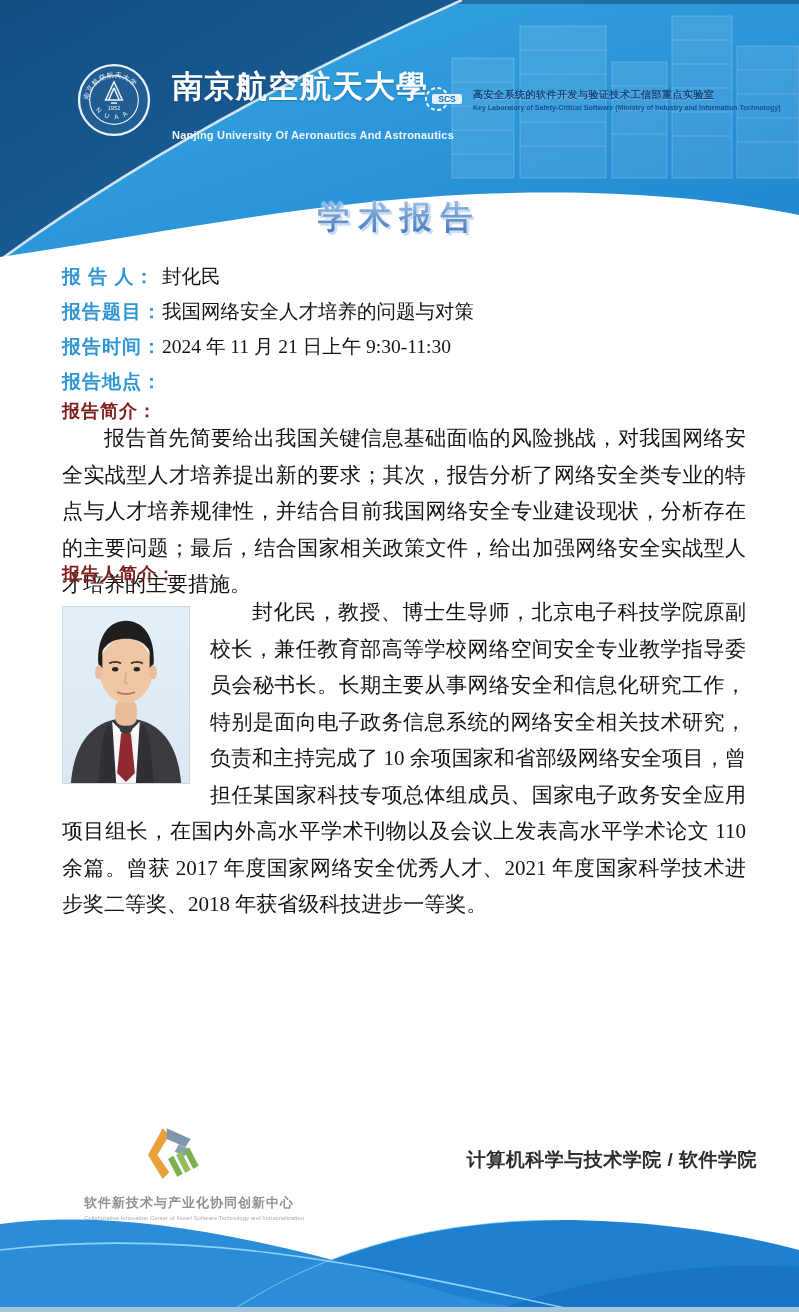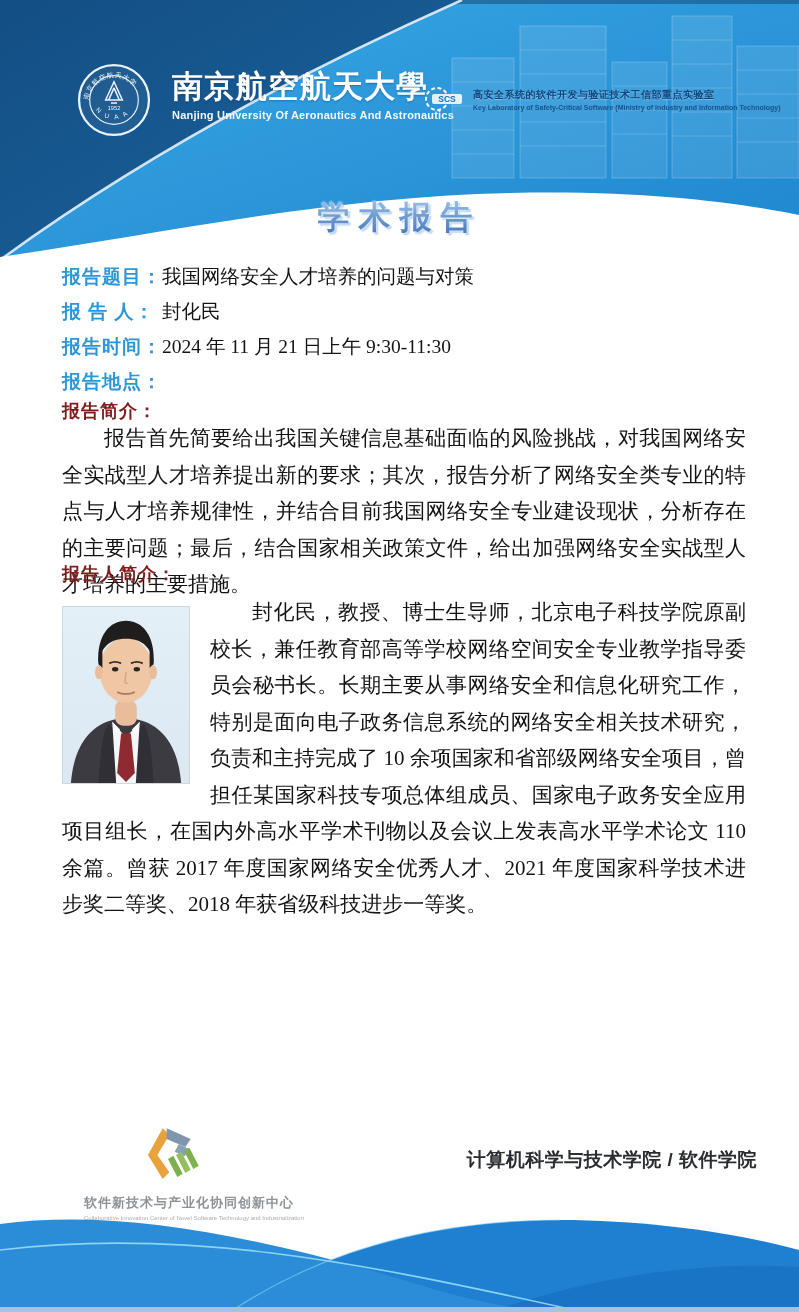--- a/index.html
+++ b/index.html
@@ -12,21 +12,21 @@
   
   .header-art { position:absolute; top:0; left:0; width:799px; height:262px; }
   .seal { position:absolute; left:76px; top:62px; width:76px; height:76px; }
   .uni-block { position:absolute; left:172px; top:66px; width:300px; color:#fff; }
   .uni-cn {
     font-family:Liberation Sans, sans-serif; font-weight:700;
     font-size:31px; letter-spacing:1px; color:#fefefe;
     text-shadow:0 1px 2px rgba(10,50,90,.35); white-space:nowrap;
   }
   .uni-en {
-    margin-top:1px; font-size:11px; font-weight:700; letter-spacing:.2px;
+    margin-top:21px; font-size:11px; font-weight:700; letter-spacing:.2px;
     color:#f2f8fc; white-space:nowrap;
   }
   .lab-block { position:absolute; left:424px; top:84px; display:flex; align-items:center; }
   .lab-gear { width:42px; height:30px; flex:0 0 auto; margin-right:7px; }
   .lab-cn {
     font-size:10px; font-weight:700; color:#10457d; letter-spacing:.5px;
     text-shadow:0 1px 1px rgba(255,255,255,.35); white-space:nowrap;
   }
   .lab-en {
     margin-top:2px; font-size:7px; font-weight:700; color:rgba(16,69,125,.85);
@@ -156,26 +156,26 @@
     <div>
       <div class="lab-cn">高安全系统的软件开发与验证技术工信部重点实验室</div>
       <div class="lab-en">Key Laboratory of Safety-Critical Software (Ministry of Industry and Information Technology)</div>
     </div>
   </div>
 
   <div class="page-title">学术报告</div>
 
   <div class="info">
     <div class="info-row">
+      <span class="info-label">报 告 人：</span>
+      <span class="info-value">封化民</span>
+    </div>
+    <div class="info-row">
       <span class="info-label">报告题目：</span>
       <span class="info-value">我国网络安全人才培养的问题与对策</span>
-    </div>
-    <div class="info-row">
-      <span class="info-label">报 告 人：</span>
-      <span class="info-value">封化民</span>
     </div>
     <div class="info-row">
       <span class="info-label">报告时间：</span>
       <span class="info-value">2024 年 11 月 21 日上午 9:30-11:30</span>
     </div>
     <div class="info-row">
       <span class="info-label">报告地点：</span>
     </div>
   </div>
 

